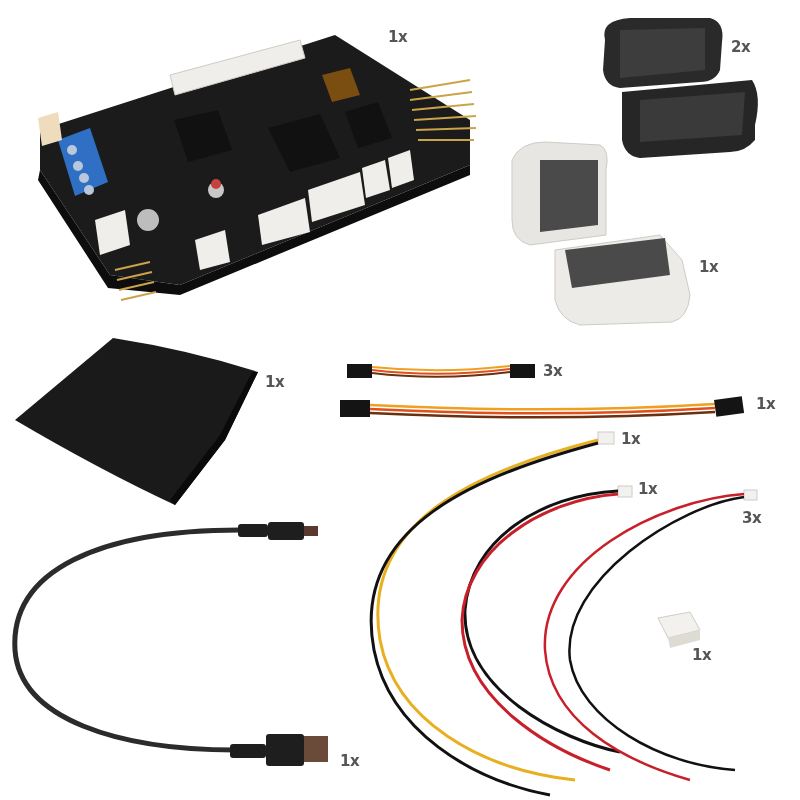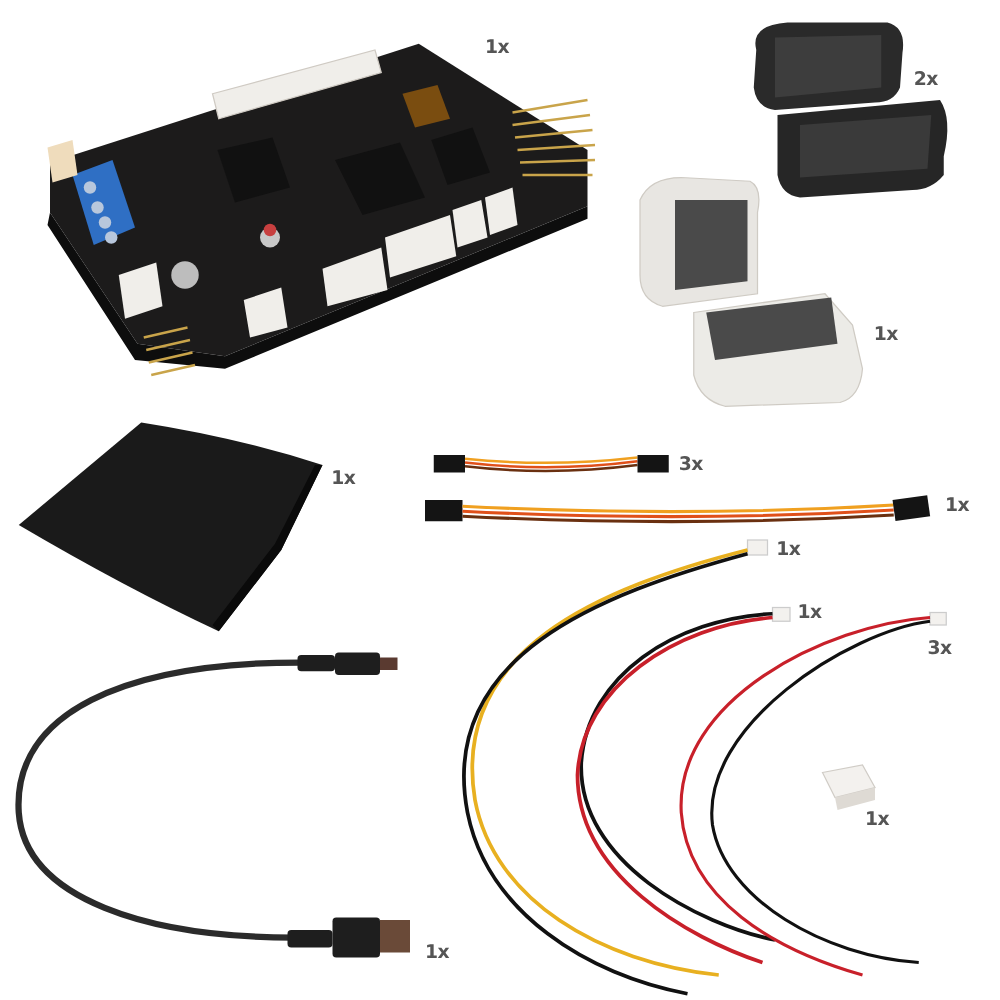--- a/index.html
+++ b/index.html
@@ -122,21 +122,21 @@
     <rect x="238" y="524" width="30" height="13" rx="3" fill="#1e1e1e"></rect>
     <rect x="268" y="522" width="36" height="18" rx="3" fill="#1e1e1e"></rect>
     <rect x="304" y="526" width="14" height="10" fill="#5a3a30"></rect>
     <rect x="230" y="744" width="36" height="14" rx="3" fill="#1e1e1e"></rect>
     <rect x="266" y="734" width="38" height="32" rx="3" fill="#1e1e1e"></rect>
     <rect x="304" y="736" width="24" height="26" fill="#6a4a38"></rect>
   </g>
 </svg>
 
 <span class="qty" style="left:388px;top:28px;">1x</span>
-<span class="qty" style="left:731px;top:38px;margin-top:16px;">2x</span>
+<span class="qty" style="left:731px;top:38px;">2x</span>
 <span class="qty" style="left:699px;top:258px;">1x</span>
 <span class="qty" style="left:265px;top:373px;">1x</span>
 <span class="qty" style="left:543px;top:362px;">3x</span>
 <span class="qty" style="left:756px;top:395px;">1x</span>
 <span class="qty" style="left:621px;top:430px;">1x</span>
 <span class="qty" style="left:638px;top:480px;">1x</span>
 <span class="qty" style="left:742px;top:509px;">3x</span>
 <span class="qty" style="left:692px;top:646px;">1x</span>
 <span class="qty" style="left:340px;top:752px;">1x</span>
 

